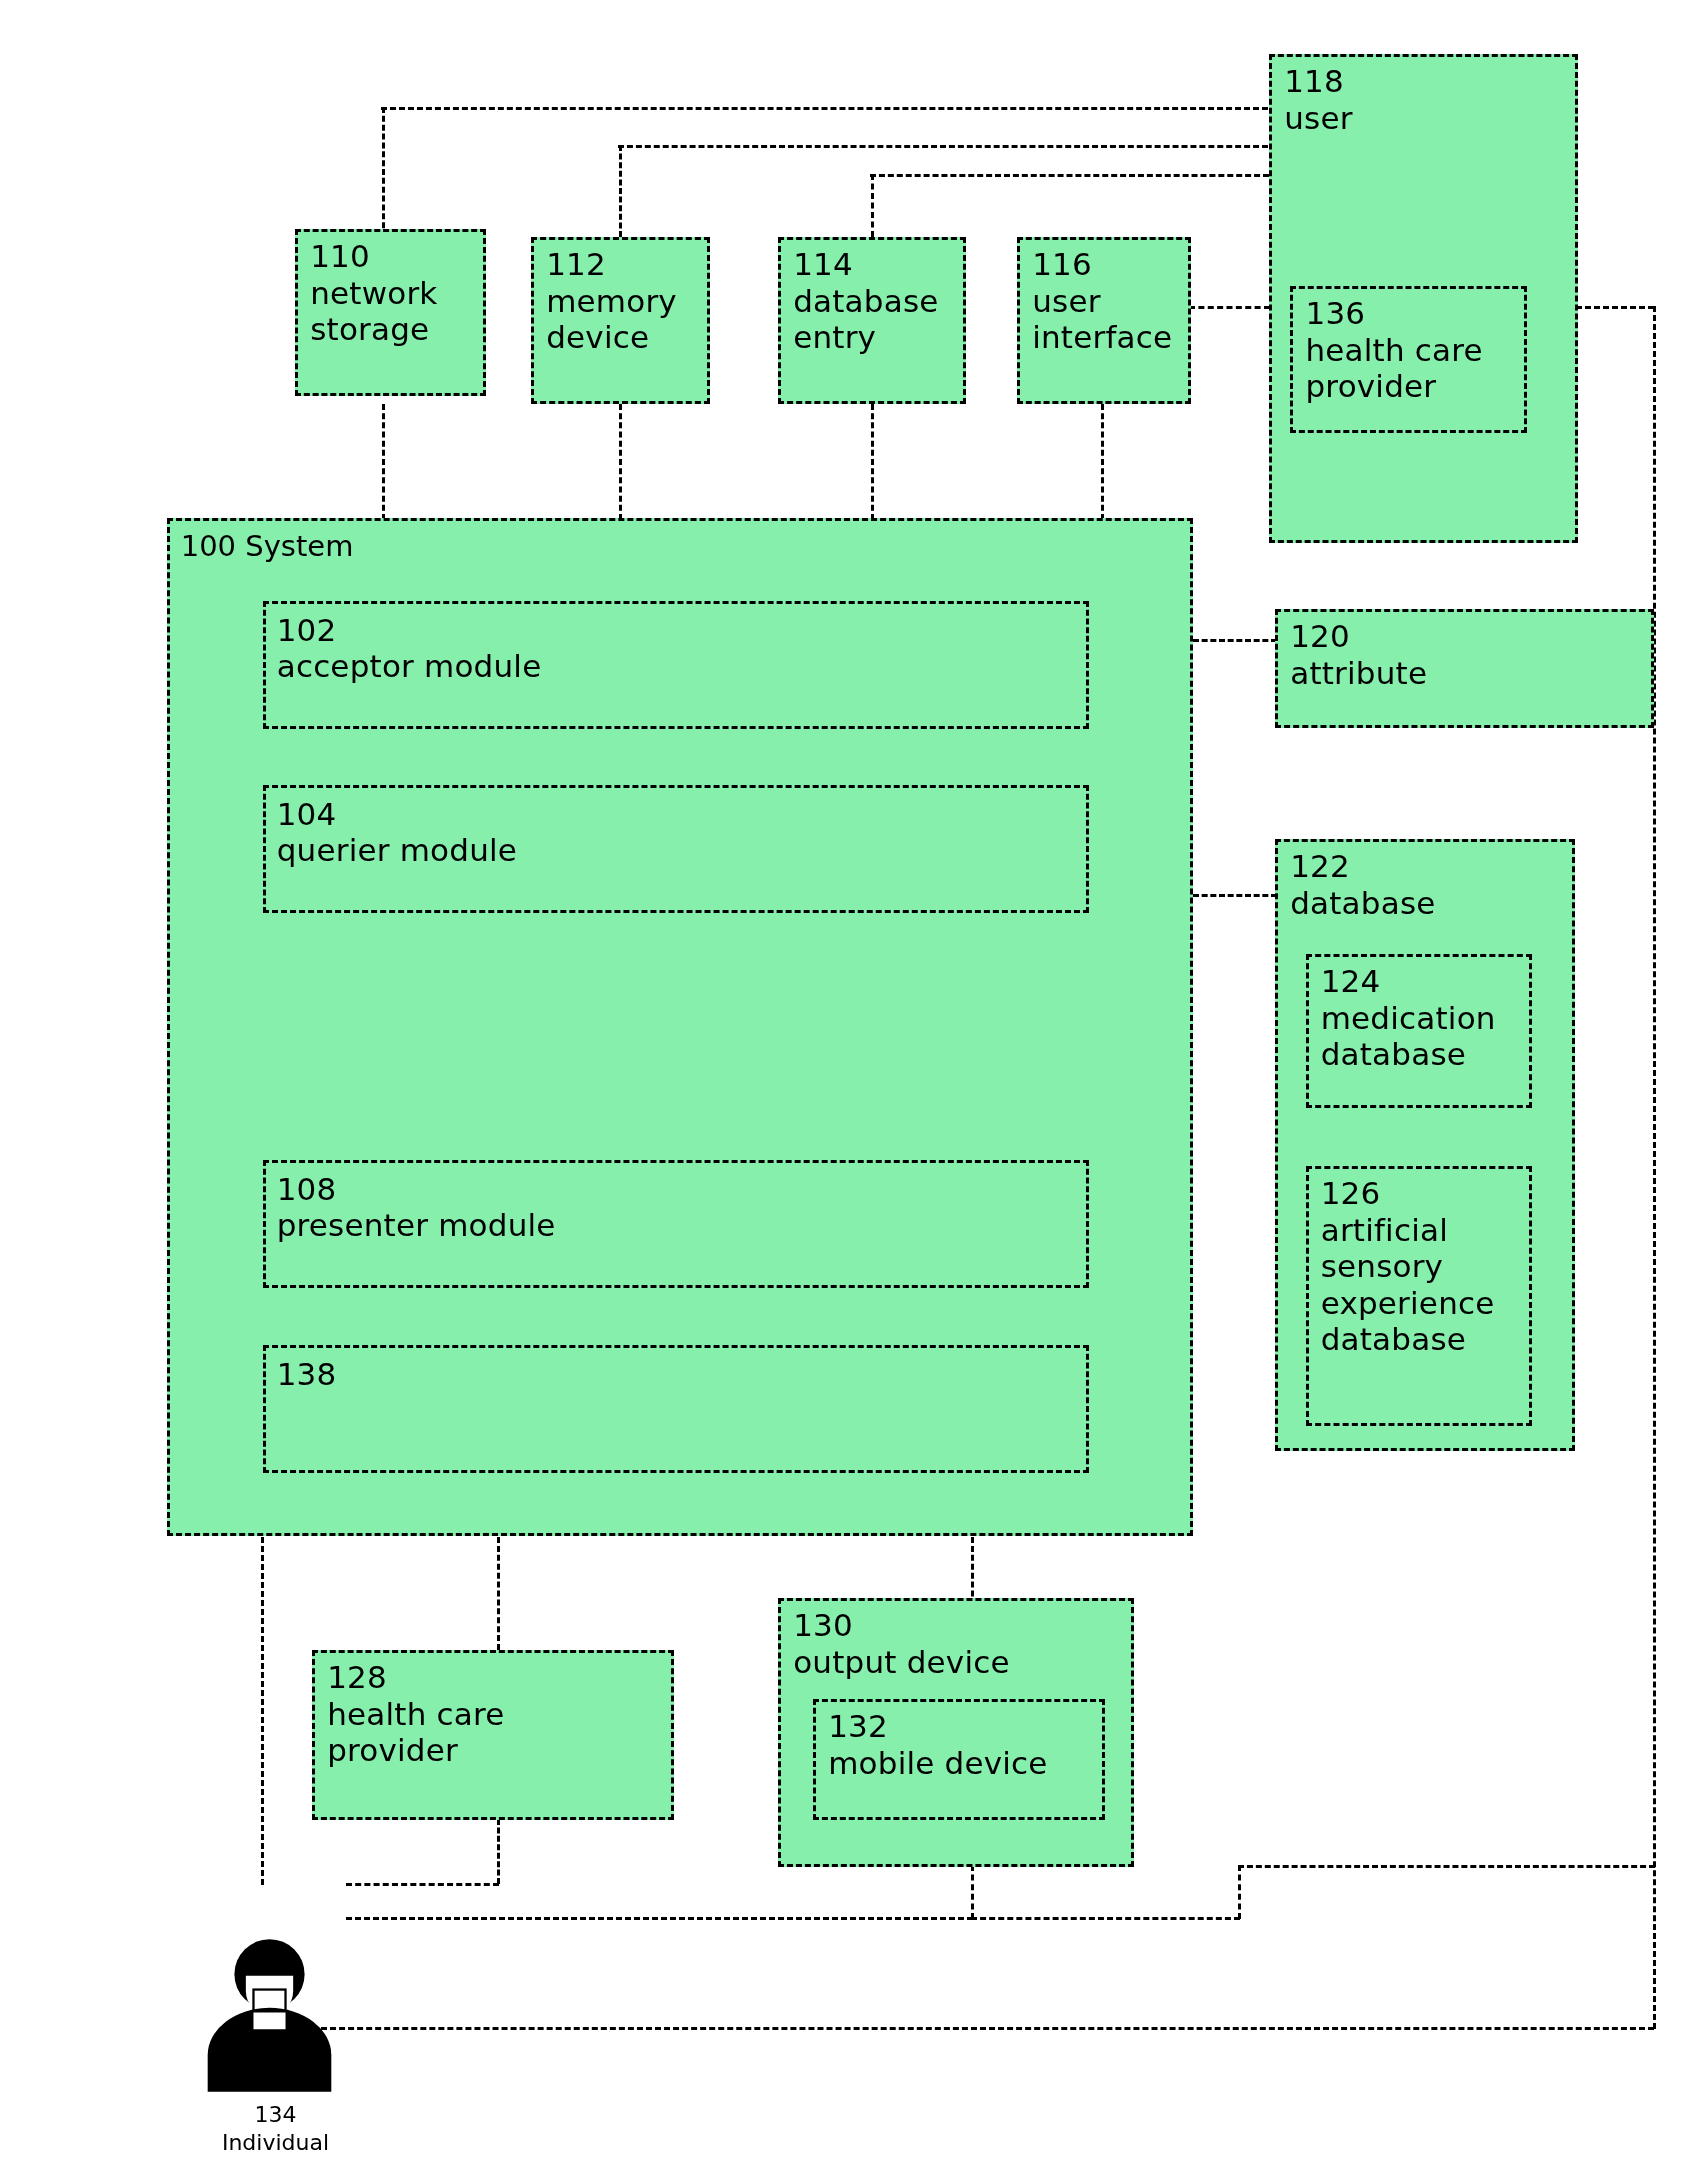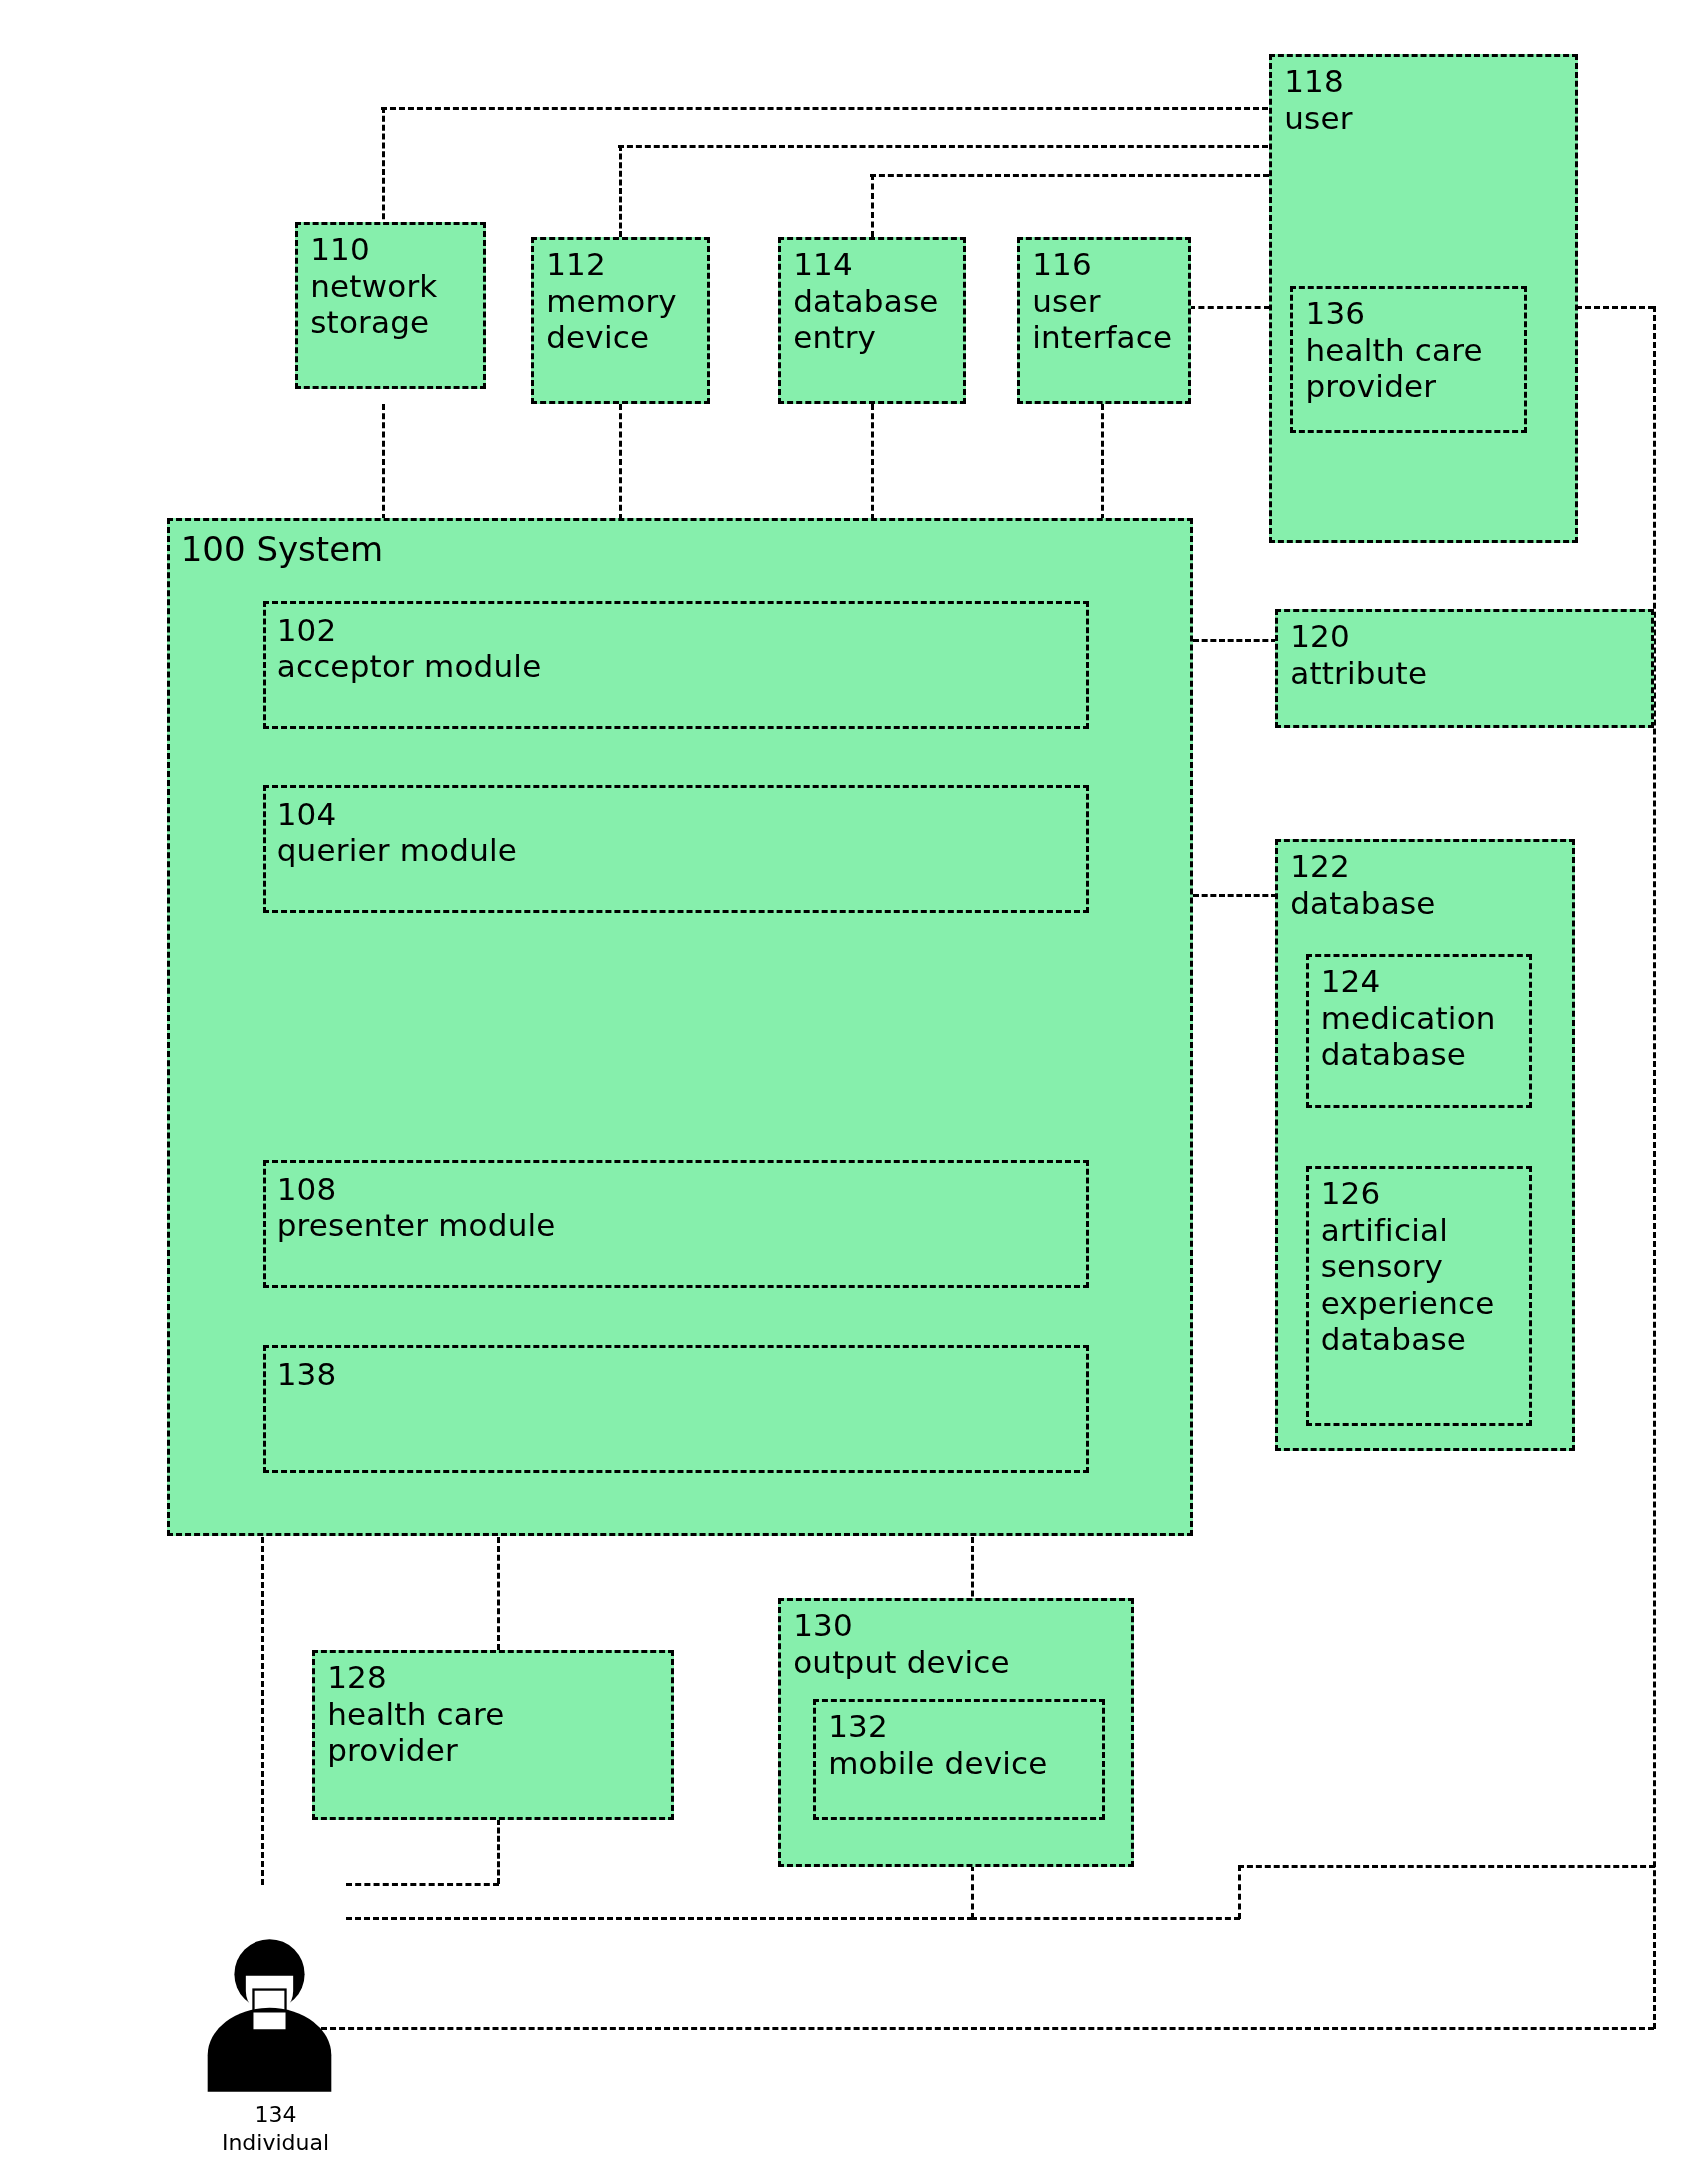--- a/index.html
+++ b/index.html
@@ -34,21 +34,21 @@
   .box .inner{
     position:absolute;
     left:12.2px;
     top:6.1px;
     right:6.1px;
   }
 
   
   #system-box .inner{left:10.7px;top:7.6px;}
   #system-box .sys-title{
-    font-size:34px;
+    font-size:29px;
     line-height:1.2;
     white-space:nowrap;
   }
 
   
   .hline{
     position:absolute;
     border-top:3.1px dashed #000;
     height:0;
   }
@@ -118,21 +118,21 @@
 
   <div class="vline" style="left:497px;top:1819px;height:65px;"></div>
   <div class="hline" style="left:346px;top:1883px;width:153px;"></div>
 
   <div class="vline" style="left:971px;top:1865px;height:54px;"></div>
   <div class="hline" style="left:971px;top:1917px;width:269px;"></div>
   <div class="vline" style="left:1238px;top:1865px;height:54px;"></div>
   <div class="hline" style="left:1238px;top:1865px;width:417px;"></div>
   <div class="hline" style="left:346px;top:1917px;width:627px;"></div>
 
-  <div class="box" id="box-110" style="left:295px;top:222px;width:191px;height:167px;">
+  <div class="box" id="box-110" style="left:295px;top:229px;width:191px;height:167px;">
     <div class="inner">
       <span class="num">110</span>
       <span class="lbl">network
 storage</span>
     </div>
   </div>
 
   <div class="box" id="box-112" style="left:531px;top:237px;width:179px;height:167px;">
     <div class="inner">
       <span class="num">112</span>

